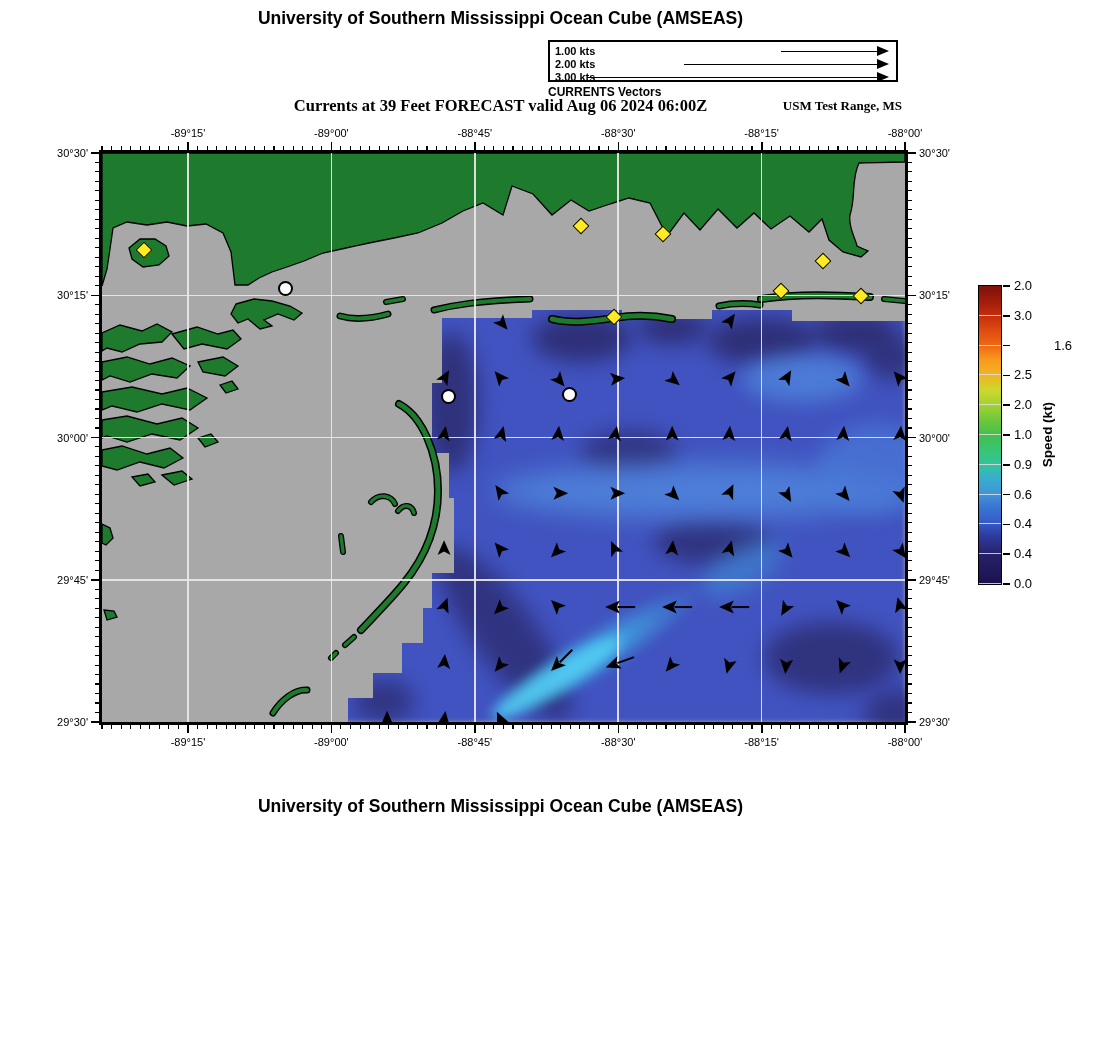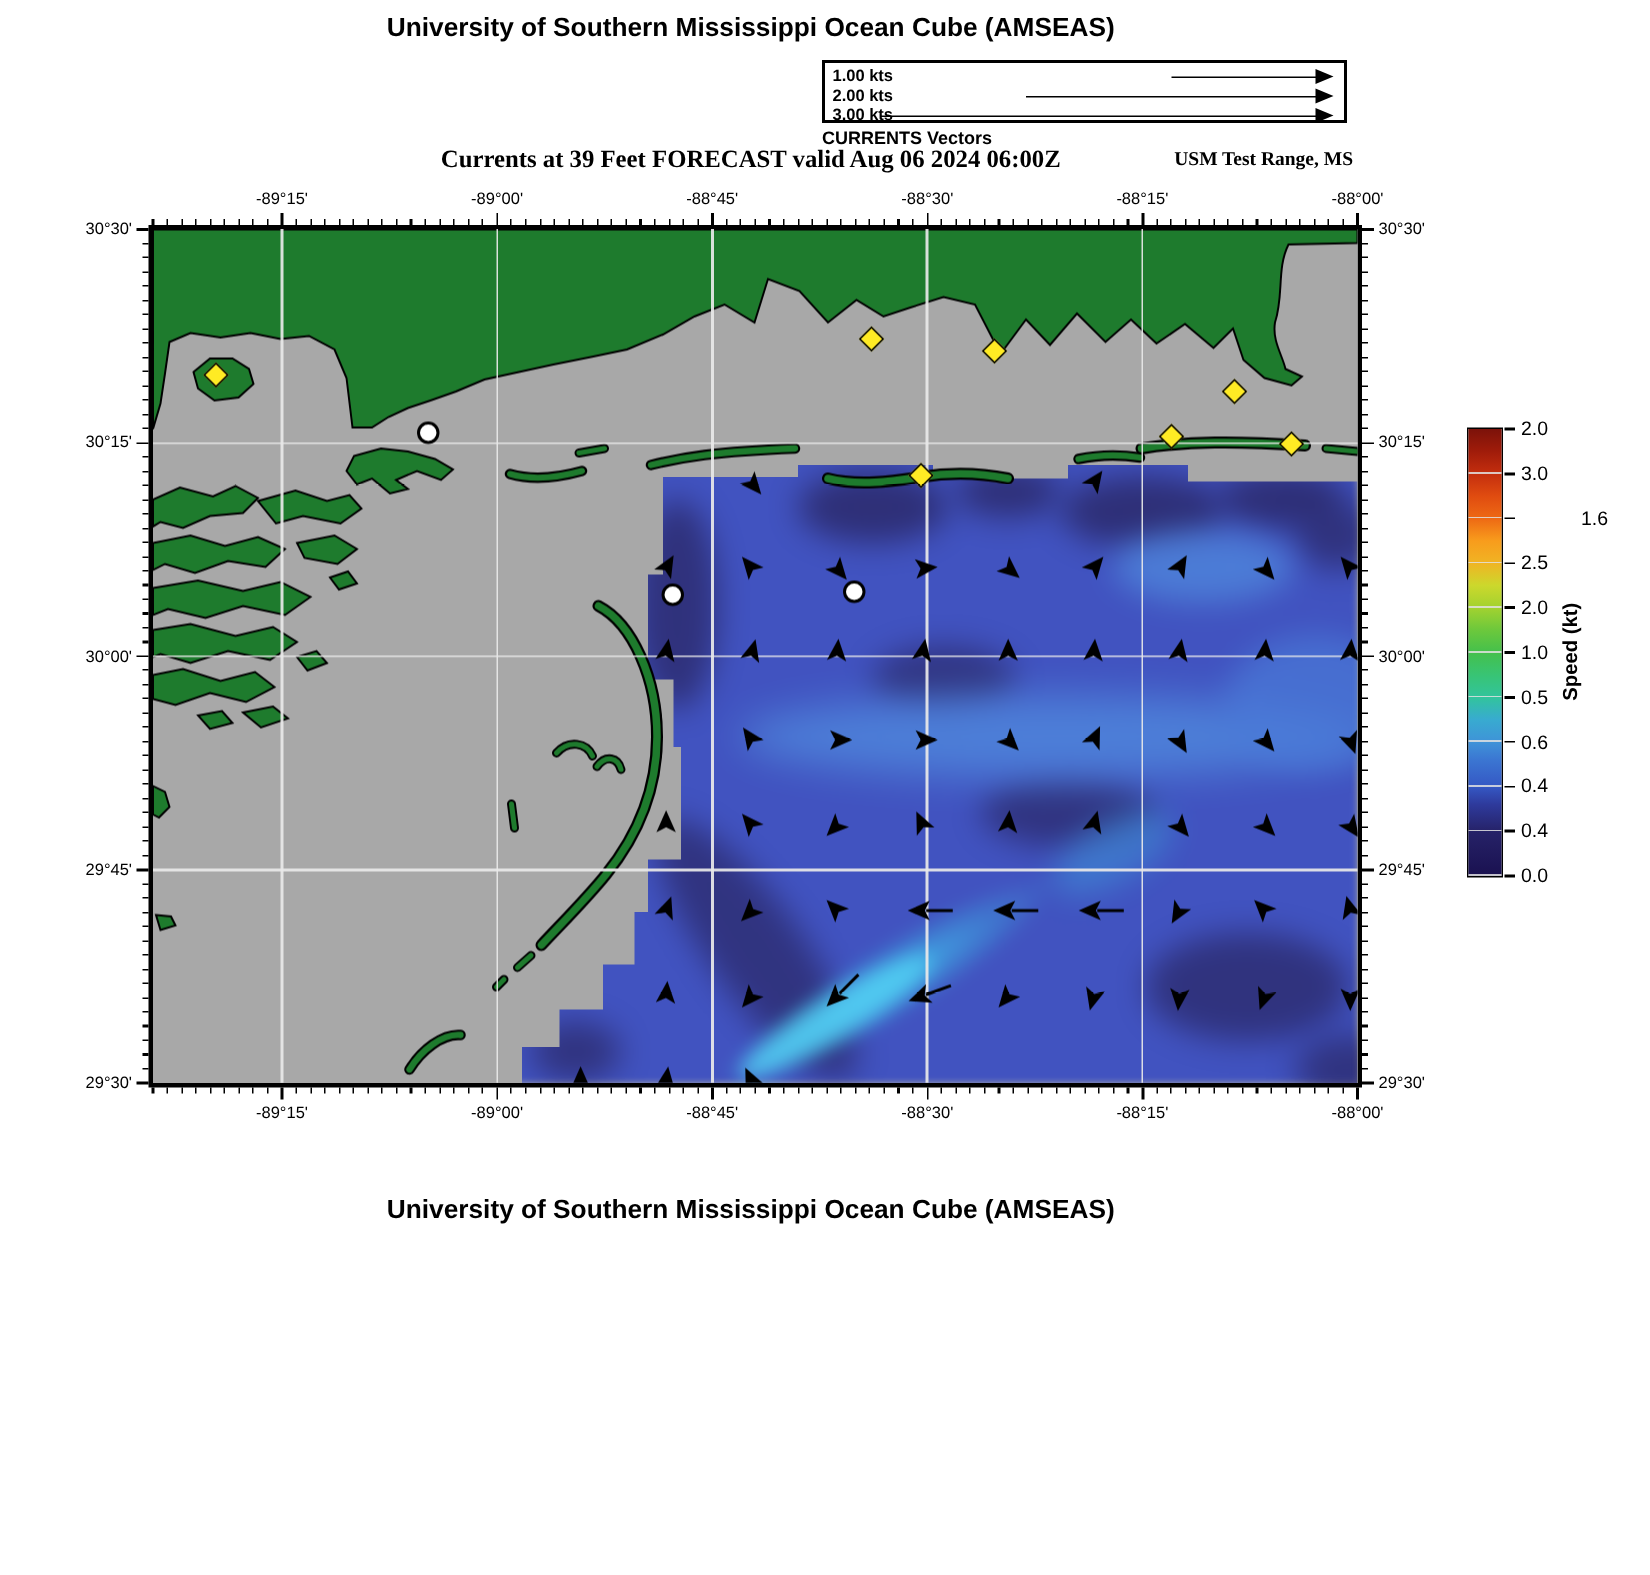--- a/index.html
+++ b/index.html
@@ -694,21 +694,21 @@
       <div class="cblab" style="top: 22.8px; left: 35px;">3.0</div>
       <div class="cbtick" style="top: 58.85px; left: 24px;"></div>
       <div class="cblab" style="top: 52.6px; left: 35px; margin-left: 40px;">1.6</div>
       <div class="cbtick" style="top: 88.65px; left: 24px;"></div>
       <div class="cblab" style="top: 82.4px; left: 35px;">2.5</div>
       <div class="cbtick" style="top: 118.45px; left: 24px;"></div>
       <div class="cblab" style="top: 112.2px; left: 35px;">2.0</div>
       <div class="cbtick" style="top: 148.25px; left: 24px;"></div>
       <div class="cblab" style="top: 142px; left: 35px;">1.0</div>
       <div class="cbtick" style="top: 178.05px; left: 24px;"></div>
-      <div class="cblab" style="top: 171.8px; left: 35px;">0.5</div>
+      <div class="cblab" style="top: 171.8px; left: 35px;">0.9</div>
       <div class="cbtick" style="top: 207.85px; left: 24px;"></div>
       <div class="cblab" style="top: 201.6px; left: 35px;">0.6</div>
       <div class="cbtick" style="top: 237.65px; left: 24px;"></div>
       <div class="cblab" style="top: 231.4px; left: 35px;">0.4</div>
       <div class="cbtick" style="top: 267.45px; left: 24px;"></div>
       <div class="cblab" style="top: 261.2px; left: 35px;">0.4</div>
       <div class="cbtick" style="top: 297.25px; left: 24px;"></div>
       <div class="cblab" style="top: 291px; left: 35px;">0.0</div>
     </div>
   <div class="abs cb-label">Speed (kt)</div>

